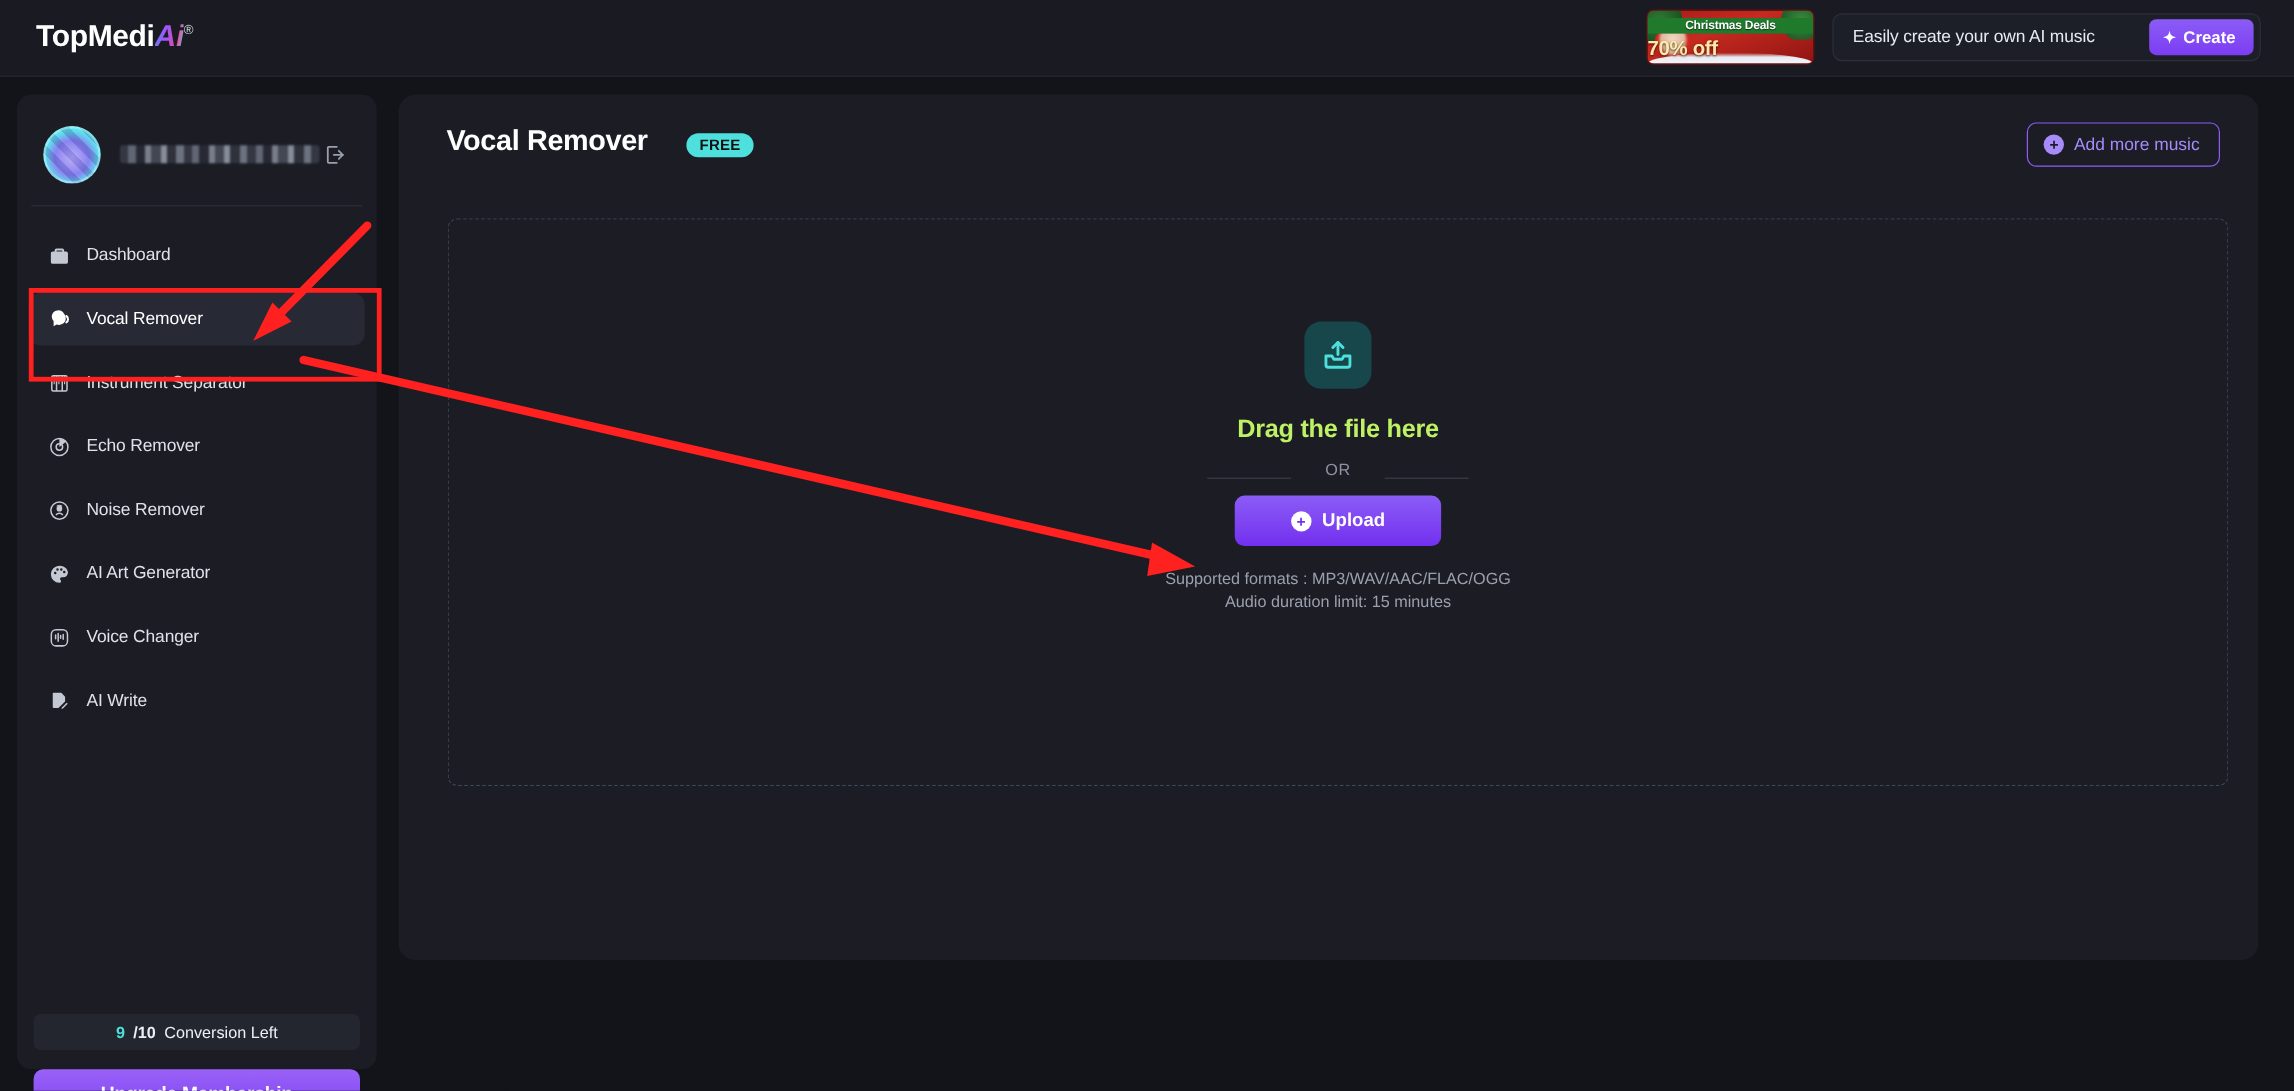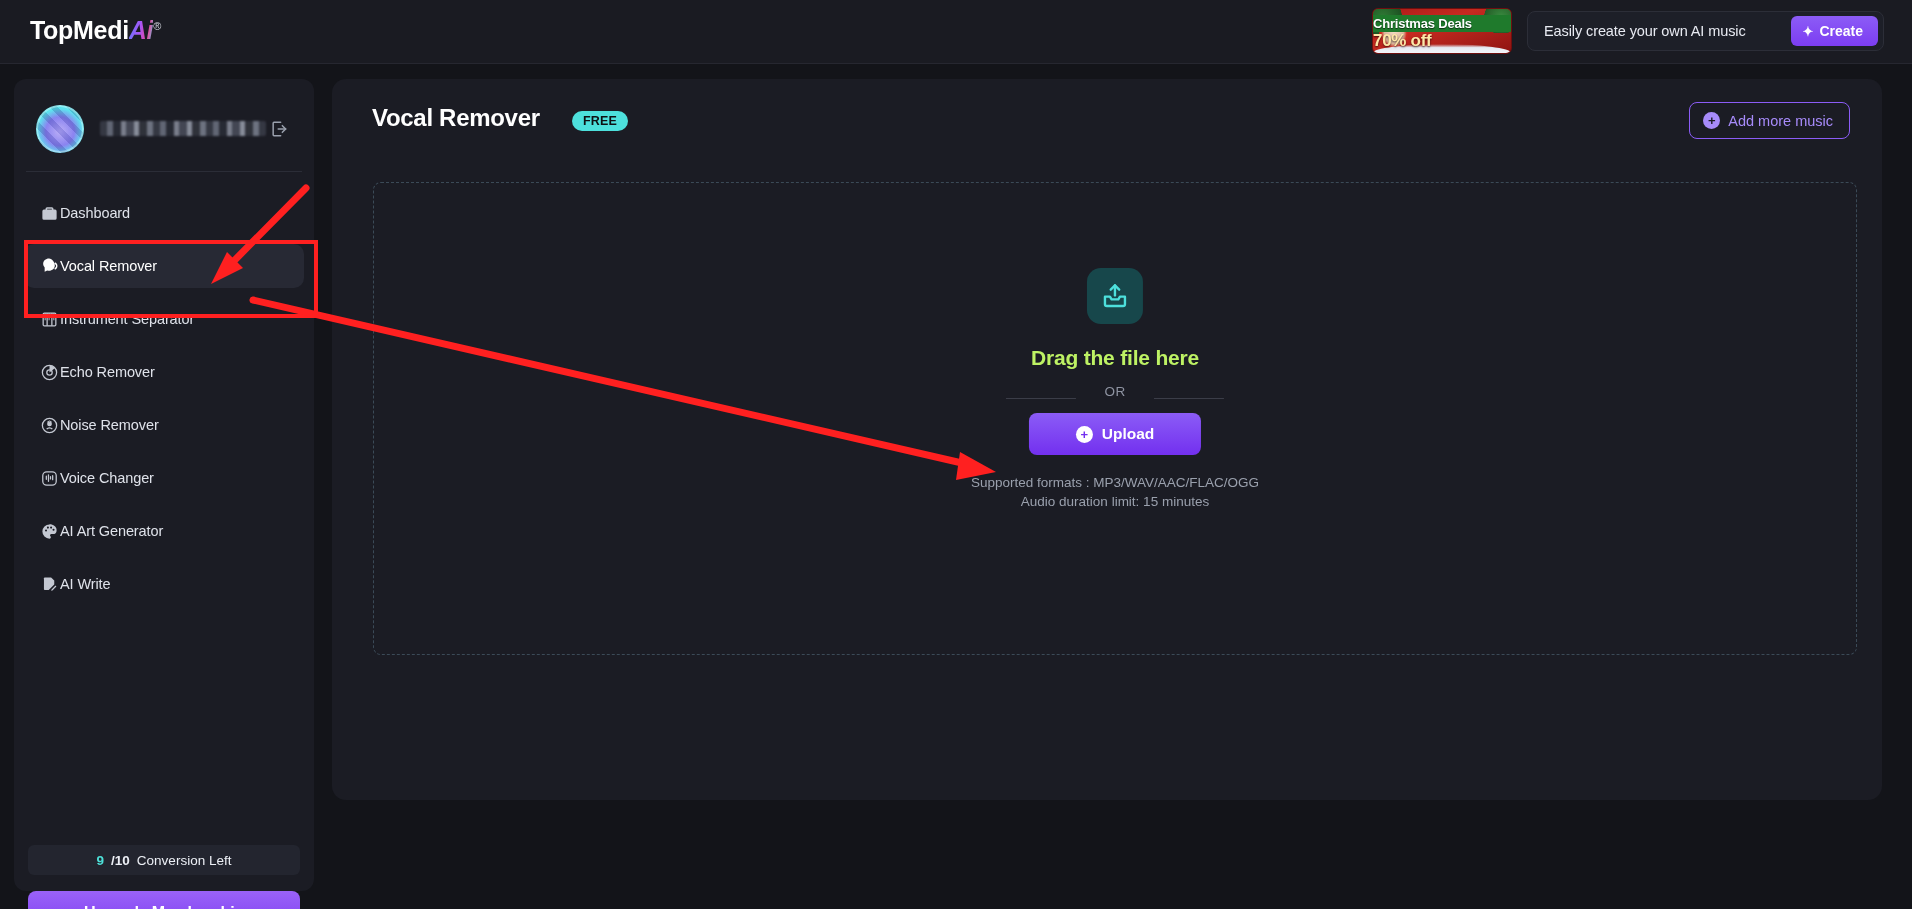--- a/index.html
+++ b/index.html
@@ -38,22 +38,22 @@
     background: radial-gradient(circle at 40% 40%, #2f7a35 0%, #1d5222 70%, transparent 72%); }
   .promo-banner .xdeco2 { position:absolute; right:-2px; top:-2px; width:30px; height:26px;
     background: radial-gradient(circle at 60% 40%, #3a8c40 0%, #235c27 70%, transparent 72%); }
   .promo-banner .santa { position:absolute; left:6px; bottom:3px; width:30px; height:26px;
     background: radial-gradient(ellipse at 50% 35%, #f3d9c4 0%, #e0b79c 45%, #cf2d22 60%, #a81a18 100%);
     border-radius: 40% 40% 30% 30%; }
   .promo-banner .snow { position:absolute; left:0; bottom:0; width:100%; height:9px;
     background: linear-gradient(0deg,#f2f4f8 0%, #e6eaf2 60%, transparent 100%);
     border-radius: 50% 50% 0 0 / 100% 100% 0 0; }
   .promo-line1 {
-    position:absolute; left:0; top:6px; width:100%; text-align:left;
-    font-size: 13px; font-weight: bold; color:#ffffff;
+    position:absolute; left:0; top:6px; width:100%; text-align:center;
+    font-size: 10px; font-weight: bold; color:#ffffff;
     background:#1f7a2c; padding: 1px 0; letter-spacing:-0.2px;
     text-shadow: 0 1px 1px rgba(0,0,0,.6);
   }
   .promo-line2 {
     position:absolute; left:0; top:22px; width:100%; text-align:left;
     font-size: 17px; font-weight: bold; color:#ffe8a8; letter-spacing:-0.3px;
     text-shadow: 0 1px 2px rgba(0,0,0,.7);
   }
 
   .cta-wrap {
@@ -92,21 +92,21 @@
       repeating-linear-gradient(90deg,
         #3a3d49 0 7px,#6e7483 7px 13px,#2a2d37 13px 21px,#8a8f9e 21px 26px,
         #4a4e5c 26px 34px,#9aa0ae 34px 39px,#33363f 39px 47px,#7c8291 47px 53px);
     filter: blur(1.1px); opacity: .85; border-radius: 2px;
   }
   .logout-icon { position:absolute; left:243px; top:18px; width: 20px; height: 20px; cursor:pointer; }
   .divider { position:absolute; left:12px; top:92px; width: 276px; height:1px; background:#2b2d37; }
 
   .nav { position: absolute; left: 10px; top: 112px; width: 280px; }
   .nav-item {
-    display: flex; align-items: center; gap: 0;
+    display: flex; align-items: center; gap: 12px;
     height: 44px; padding: 0 14px; margin-bottom: 8px;
     border-radius: 10px; cursor: pointer; position: relative;
   }
   .nav-item.active { background: #272934; }
   .nav-icon { width: 22px; height: 22px; flex: 0 0 22px; display:flex; align-items:center; justify-content:center; }
   .nav-label { font-size: 14.5px; color: #dfe2ea; letter-spacing: -0.1px; white-space: nowrap; }
   .nav-item.active .nav-label { color: #ffffff; }
 
   
   .nav-item { margin-bottom: 9px; }
@@ -274,35 +274,35 @@
               <circle cx="12" cy="10" r="2.2" fill="#c4c8d2"></circle>
             <path d="M8.4 16.6a4.6 4.6 0 0 1 7.2 0"></path>
               <path d="M9.2 7.6a4 4 0 0 1 5.6 0" stroke-width="1.2"></path>
           </svg>
         </span>
         <span class="nav-label">Noise Remover</span>
       </div>
 
       <div class="nav-item">
         <span class="nav-icon">
+          <svg viewBox="0 0 24 24" width="19" height="19" fill="#c4c8d2">
+            <path d="M12 3a9 9 0 0 0 0 18c1 0 1.7-.8 1.7-1.7 0-.5-.2-.9-.5-1.2-.3-.3-.5-.7-.5-1.1 0-.9.8-1.7 1.7-1.7H16a5 5 0 0 0 5-5c0-4-4-7.3-9-7.3zm-4.4 9a1.3 1.3 0 1 1 0-2.6 1.3 1.3 0 0 1 0 2.6zm2.4-3.6a1.3 1.3 0 1 1 0-2.6 1.3 1.3 0 0 1 0 2.6zm4 0a1.3 1.3 0 1 1 0-2.6 1.3 1.3 0 0 1 0 2.6zm3.1 2.6a1.3 1.3 0 1 1 0-2.6 1.3 1.3 0 0 1 0 2.6z"></path>
+          </svg>
+        </span>
+        <span class="nav-label">AI Art Generator</span>
+      </div>
+
+      <div class="nav-item">
+        <span class="nav-icon">
           <svg viewBox="0 0 24 24" width="19" height="19" fill="none" stroke="#c4c8d2" stroke-width="1.6">
             <rect x="3.5" y="3.5" width="17" height="17" rx="5"></rect>
             <path d="M8 9v4M10.7 7.5v8M13.3 9.5v3M16 8.5v5" stroke-linecap="round"></path>
           </svg>
         </span>
         <span class="nav-label">Voice Changer</span>
-      </div>
-
-      <div class="nav-item">
-        <span class="nav-icon">
-          <svg viewBox="0 0 24 24" width="19" height="19" fill="#c4c8d2">
-            <path d="M12 3a9 9 0 0 0 0 18c1 0 1.7-.8 1.7-1.7 0-.5-.2-.9-.5-1.2-.3-.3-.5-.7-.5-1.1 0-.9.8-1.7 1.7-1.7H16a5 5 0 0 0 5-5c0-4-4-7.3-9-7.3zm-4.4 9a1.3 1.3 0 1 1 0-2.6 1.3 1.3 0 0 1 0 2.6zm2.4-3.6a1.3 1.3 0 1 1 0-2.6 1.3 1.3 0 0 1 0 2.6zm4 0a1.3 1.3 0 1 1 0-2.6 1.3 1.3 0 0 1 0 2.6zm3.1 2.6a1.3 1.3 0 1 1 0-2.6 1.3 1.3 0 0 1 0 2.6z"></path>
-          </svg>
-        </span>
-        <span class="nav-label">AI Art Generator</span>
       </div>
 
       <div class="nav-item">
         <span class="nav-icon">
           <svg viewBox="0 0 24 24" width="19" height="19" fill="#c4c8d2">
             <path d="M6 3h8l4 4v5l-7 7H6a1 1 0 0 1-1-1V4a1 1 0 0 1 1-1z"></path>
             <path d="M19.6 13.4l1.1 1.1-5 5-1.6.5.5-1.6 5-5z" fill="#c4c8d2"></path>
           </svg>
         </span>
         <span class="nav-label">AI Write</span>

